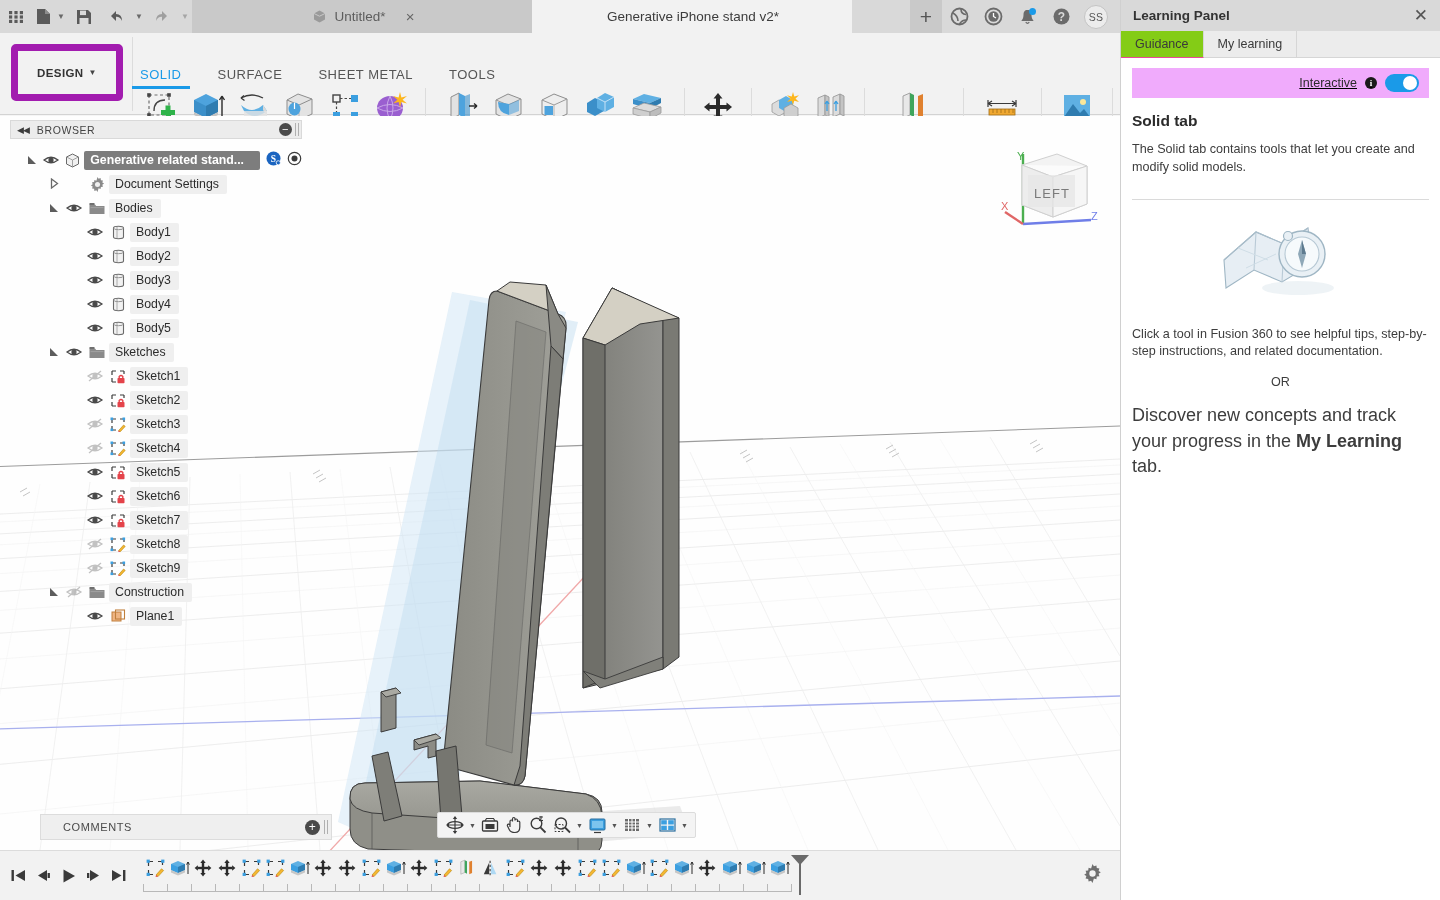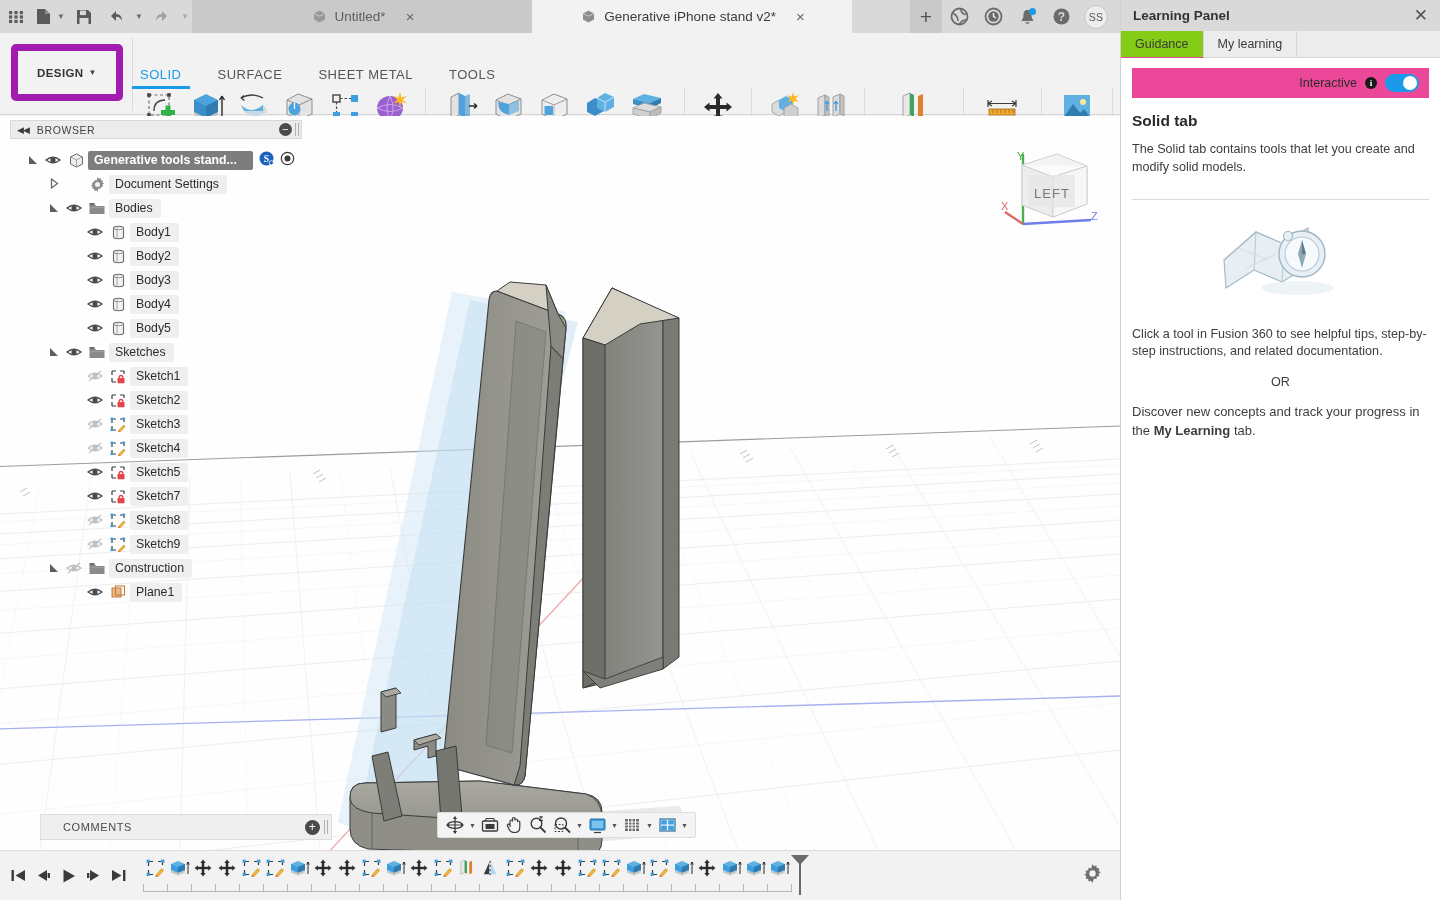--- a/index.html
+++ b/index.html
@@ -23,21 +23,21 @@
   .tb-caret { width: 14px; height: 33px; display:flex; align-items:center;
     justify-content:center; color:#6a6a6a; font-size: 8px; }
   .tb-caret::after { content:"▼"; }
 
   .tab {
     height: 33px; display: flex; align-items: center; gap: 8px;
     padding: 0 14px 0 16px; font-size: 13.5px; color: #3c3c3c;
     position: relative; cursor: default;
   }
   .tab.inactive { background: #c9c9c9; color:#5d5d5d; }
-  .tab.active { background: #f2f2f2; }
+  .tab.active { background: #f2f2f2; flex-direction: column; }
   .tab .tab-close { font-size: 15px; color:#666; margin-left: 12px; line-height:1; }
   .cubeglyph { display:inline-block; width:15px; height:15px; position:relative;}
   .cubeglyph svg { display:block; }
 
   #topbar-right { margin-left: auto; display:flex; align-items:center; height:33px; padding-right: 4px;}
   .plus-btn { width: 32px; height: 33px; background:#c9c9c9; display:flex;
      align-items:center; justify-content:center; font-size:21px; color:#555; font-weight:300;}
   .circ-icon { width: 34px; height: 33px; display:flex; align-items:center;
      justify-content:center; color:#6b6b6b; position:relative; }
   .avatar {
@@ -164,36 +164,36 @@
   #lp-title {
     height: 31px; background:#d9d9d9; display:flex; align-items:center;
     padding: 0 12px; font-size: 13.5px; font-weight:bold; color:#333;
   }
   #lp-title .x { margin-left:auto; font-size:17px; color:#555; font-weight:300; line-height:1;}
   #lp-tabs { height: 27px; background:#ececec; display:flex; align-items:stretch; border-bottom:1px solid #d6d6d6;}
   .lptab { padding: 0 14px; display:flex; align-items:center; font-size:12.5px; color:#3a3a3a;
            border-right:1px solid #d6d6d6; }
   .lptab.active { background:#84cc16; border-bottom: 1px solid #ec4899; margin-bottom:-1px; }
   #lp-interactive {
-    margin: 10px 11px 0 11px; height: 30px; background:#ec4899; display:flex;
-    align-items:center; justify-content:flex-end; padding-right: 10px; gap:8px;
+    margin: 10px 11px 0 11px; height: 30px; background:#f0abfc; display:flex;
+    align-items:center; justify-content:flex-end; padding-right: 10px; gap:8px;text-decoration:underline;
   }
   #lp-interactive .lbl { font-size: 12.5px; color:#2b2b2b; }
   .info-dot { width:12px;height:12px;border-radius:50%;background:#1a1a1a;color:#fff;
     font-size:9px;display:flex;align-items:center;justify-content:center;font-weight:bold;line-height:1;
     font-family:"Liberation Serif", serif;}
   .toggle { width: 34px; height: 18px; border-radius: 9px; background:#1a9ae8; position:relative;}
   .toggle .knob { position:absolute; right:2px; top:2px; width:14px;height:14px;border-radius:50%;background:#fff;}
   #lp-h2 { margin: 14px 11px 0 11px; font-size: 15.5px; font-weight:bold; color:#2b2b2b; }
   #lp-body { margin: 10px 11px 0 11px; font-size: 12.6px; color:#3d3d3d; line-height: 1.45; }
   #lp-hr { margin: 22px 11px 0 11px; height:1px; background:#dadada; }
   #lp-illus { display:flex; justify-content:center; margin-top: 16px; }
   #lp-p1 { margin: 22px 11px 0 11px; font-size: 12.6px; color:#3d3d3d; line-height:1.42; }
   #lp-or { text-align:center; margin-top: 14px; font-size:12.6px; color:#3d3d3d;}
-  #lp-p2 { margin: 14px 11px 0 11px; font-size: 13px; color:#3d3d3d; line-height:1.42; }
+  #lp-p2 { margin: 14px 11px 0 11px; font-size: 18px; color:#3d3d3d; line-height:1.42; }
   #lp-p2 b { font-weight: bold; }
 </style>
 </head>
 <body>
 
 <div id="app">
 
   <div id="topbar">
     <div class="tb-icon">
       <svg width="16" height="16" viewBox="0 0 16 16">
@@ -797,21 +797,21 @@
               </g>
             </svg>
           </span>
           <span class="tw-icon">
             <svg width="15" height="15" viewBox="0 0 15 15">
               <path d="M1.5 4 L7.5 1 L13.5 4 L13.5 11 L7.5 14 L1.5 11 Z" fill="#f0f0f0" stroke="#6a6a6a" stroke-width="1"></path>
               <path d="M1.5 4 L7.5 7 L13.5 4" fill="none" stroke="#9a9a9a" stroke-width=".9"></path>
               <path d="M7.5 7 L7.5 14" stroke="#9a9a9a" stroke-width=".9"></path>
             </svg>
           </span>
-          <span class="tlabel">Generative tools stand...</span>
+          <span class="tlabel">Generative related stand...</span>
           <span style="display:inline-flex;align-items:center;gap:6px;margin-left:6px">
             <span><svg width="15" height="15" viewBox="0 0 15 15">
                 <circle cx="7.5" cy="7.5" r="7" fill="#1a64c0"></circle>
                 <text x="7.5" y="11.4" font-size="9.5" font-weight="bold" fill="#fff" text-anchor="middle" font-family="Liberation Serif">S</text>
                 <circle cx="12.3" cy="11.8" r="2.1" fill="#1a64c0" stroke="#fff" stroke-width=".8"></circle>
               </svg></span>
             <span><svg width="15" height="15" viewBox="0 0 15 15">
                 <circle cx="7.5" cy="7.5" r="6.2" fill="none" stroke="#3a3a3a" stroke-width="1.2"></circle>
                 <circle cx="7.5" cy="7.5" r="3" fill="#3a3a3a"></circle>
               </svg></span>
@@ -1082,20 +1082,40 @@
             </svg>
           </span>
           <span class="tw-icon">
             <svg width="16" height="15" viewBox="0 0 16 15">
               <path d="M2 2 L6 2 M10 2 L14 2 M2 2 L2 6 M2 9 L2 13 M2 13 L6 13 M14 2 L14 5" fill="none" stroke="#3a3a3a" stroke-width="1.2"></path>
               <rect x="7.5" y="9" width="7" height="5.3" rx=".8" fill="#e4434a"></rect>
               <path d="M9.2 9 L9.2 7.4 Q11 5.6 12.8 7.4 L12.8 9" fill="none" stroke="#e4434a" stroke-width="1.4"></path>
             </svg>
           </span>
           <span class="tlabel">Sketch5</span>
+        </div>
+        <div class="trow">
+          <span style="display:inline-block;width:56px"></span>
+          <span class="tw-arrow"></span>
+          <span class="tw-eye">
+            <svg width="16" height="14" viewBox="0 0 16 14">
+              <g opacity="1">
+                <path d="M1 7 Q8 1.5 15 7 Q8 12.5 1 7 Z" fill="none" stroke="#4a4a4a" stroke-width="1.3"></path>
+                <circle cx="8" cy="7" r="2.6" fill="#4a4a4a"></circle>
+              </g>
+            </svg>
+          </span>
+          <span class="tw-icon">
+            <svg width="16" height="15" viewBox="0 0 16 15">
+              <path d="M2 2 L6 2 M10 2 L14 2 M2 2 L2 6 M2 9 L2 13 M2 13 L6 13 M14 2 L14 5" fill="none" stroke="#3a3a3a" stroke-width="1.2"></path>
+              <rect x="7.5" y="9" width="7" height="5.3" rx=".8" fill="#e4434a"></rect>
+              <path d="M9.2 9 L9.2 7.4 Q11 5.6 12.8 7.4 L12.8 9" fill="none" stroke="#e4434a" stroke-width="1.4"></path>
+            </svg>
+          </span>
+          <span class="tlabel">Sketch6</span>
         </div>
         <div class="trow">
           <span style="display:inline-block;width:56px"></span>
           <span class="tw-arrow"></span>
           <span class="tw-eye">
             <svg width="16" height="14" viewBox="0 0 16 14">
               <g opacity="1">
                 <path d="M1 7 Q8 1.5 15 7 Q8 12.5 1 7 Z" fill="none" stroke="#4a4a4a" stroke-width="1.3"></path>
                 <circle cx="8" cy="7" r="2.6" fill="#4a4a4a"></circle>
               </g>

